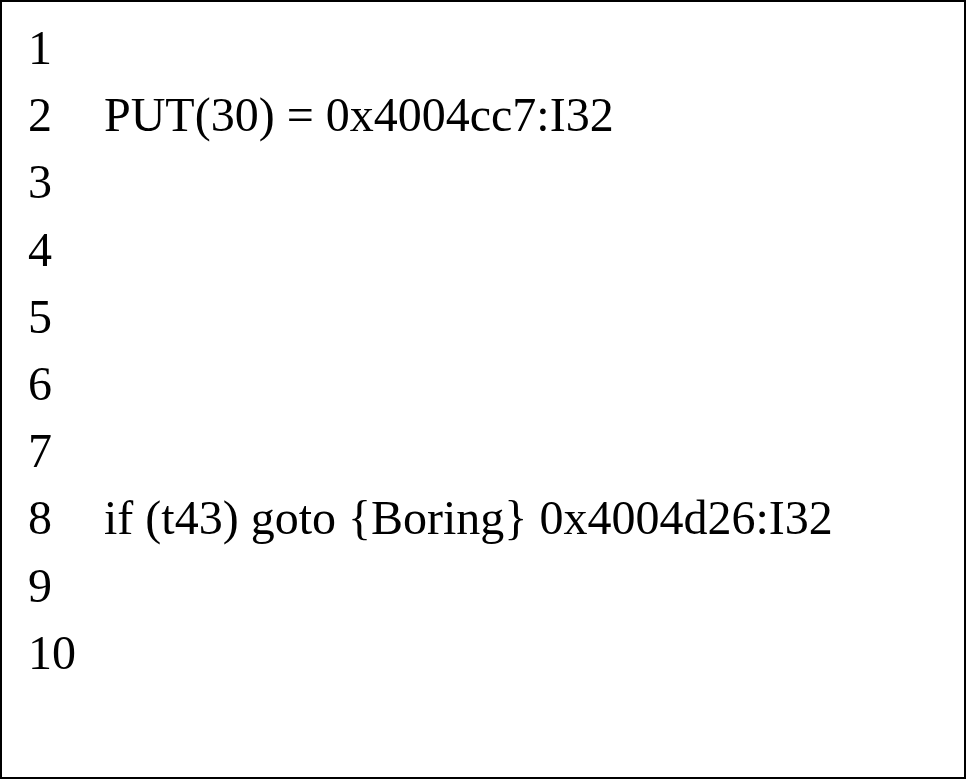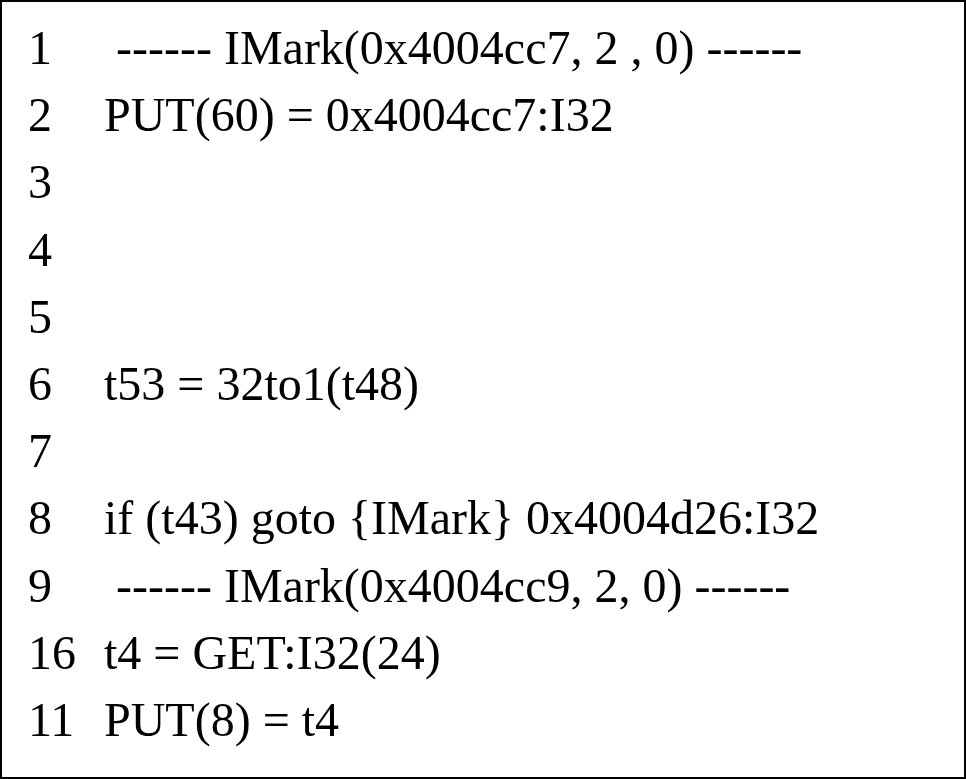--- a/index.html
+++ b/index.html
@@ -36,51 +36,43 @@
     .line-content {
       white-space: pre;
     }
   </style>
 </head>
 <body>
 
 <div class="code-box">
   <div class="code-line">
     <span class="line-num">1</span>
-    <span class="line-content">  ------ IMark(0x4004cc7, 2 , 0) ------</span>
   </div>
   <div class="code-line">
     <span class="line-num">2</span>
-    <span class="line-content"> PUT(60) = 0x4004cc7:I32</span>
+    <span class="line-content"> PUT(30) = 0x4004cc7:I32</span>
   </div>
   <div class="code-line">
     <span class="line-num">3</span>
   </div>
   <div class="code-line">
     <span class="line-num">4</span>
   </div>
   <div class="code-line">
     <span class="line-num">5</span>
   </div>
   <div class="code-line">
     <span class="line-num">6</span>
-    <span class="line-content"> t53 = 32to1(t48)</span>
   </div>
   <div class="code-line">
     <span class="line-num">7</span>
   </div>
   <div class="code-line">
     <span class="line-num">8</span>
-    <span class="line-content"> if (t43) goto {IMark} 0x4004d26:I32</span>
+    <span class="line-content"> if (t43) goto {Boring} 0x4004d26:I32</span>
   </div>
   <div class="code-line">
     <span class="line-num">9</span>
-    <span class="line-content">  ------ IMark(0x4004cc9, 2, 0) ------</span>
   </div>
   <div class="code-line">
-    <span class="line-num">16</span>
-    <span class="line-content"> t4 = GET:I32(24)</span>
-  </div>
-  <div class="code-line">
-    <span class="line-num">11</span>
-    <span class="line-content"> PUT(8) = t4</span>
+    <span class="line-num">10</span>
   </div>
 </div>
 
 </body></html>

